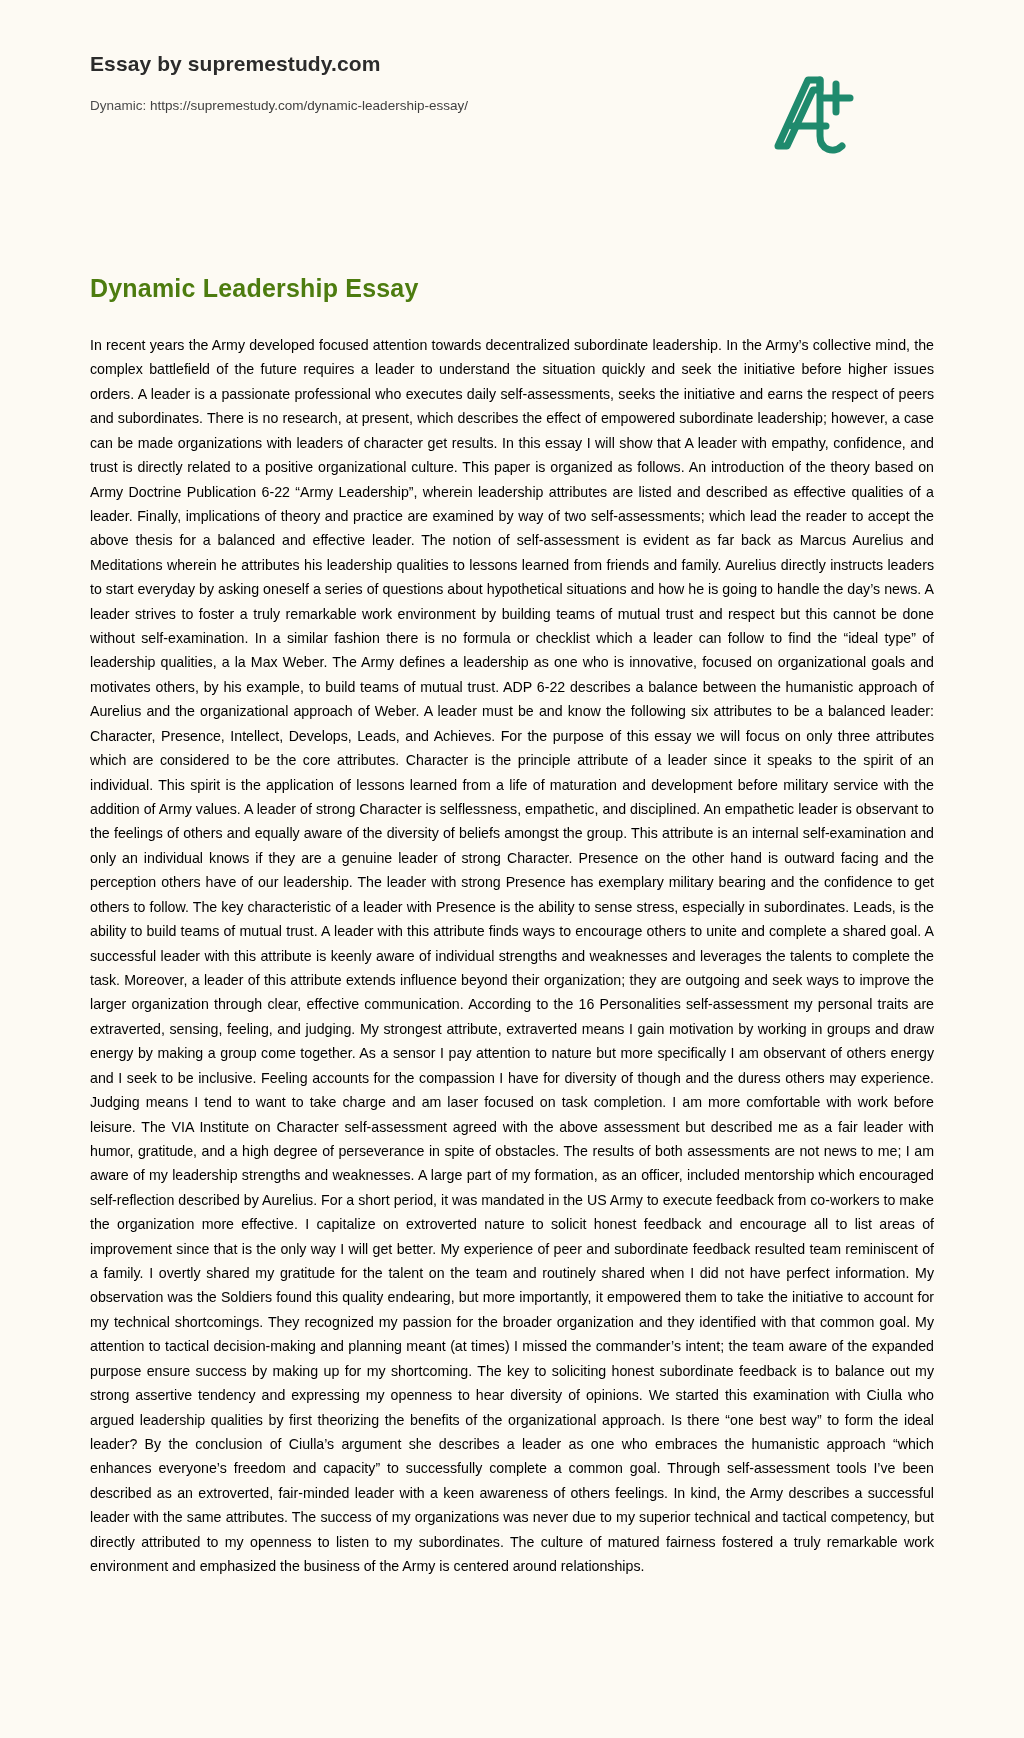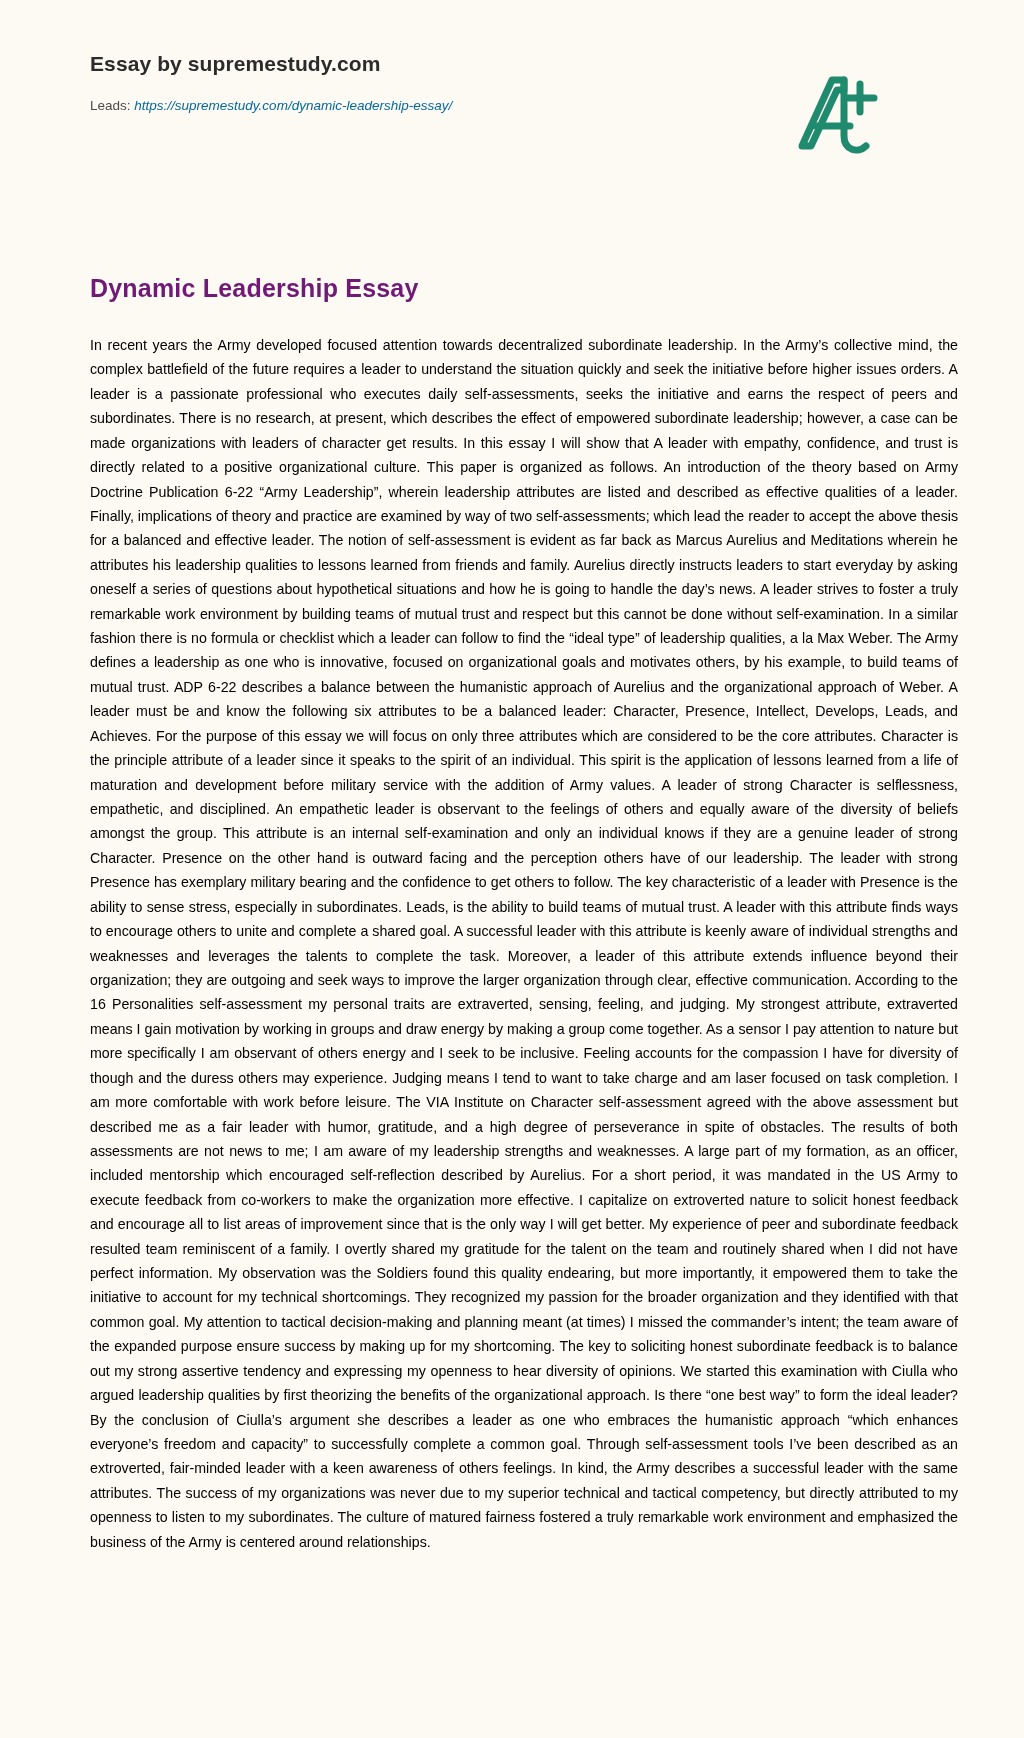--- a/index.html
+++ b/index.html
@@ -9,21 +9,21 @@
   }
   body {
     width: 1024px;
     min-height: 1738px;
     font-family: "Liberation Sans", sans-serif;
     color: #2b2b2b;
   }
   .page {
     width: 1024px;
     box-sizing: border-box;
-    padding: 52px 66px 40px 90px;
+    padding: 52px 90px 40px 90px;
     position: relative;
   }
   .header {
     position: relative;
     min-height: 110px;
   }
   .brand {
     font-size: 21px;
     font-weight: bold;
     color: #2b2b2b;
@@ -31,61 +31,60 @@
     margin: 0 0 22px 0;
   }
   .source-line {
     font-size: 13.5px;
     color: #4c4c4c;
   }
   .source-label {
     color: #4c4c4c;
   }
   .source-url {
-    color: #0369a1;
+    color: #404040;
     text-decoration: none;
     word-break: break-all;
-    font-style: italic;
   }
   .logo {
     position: absolute;
     right: 60px;
     top: 8px;
     width: 110px;
     height: 110px;
     color: #1f8a6d;
   }
   .logo svg {
     display: block;
   }
   h1.title {
     font-size: 25px;
     font-weight: bold;
-    color: #701a75;
+    color: #4d7c0f;
     margin: 112px 0 30px 0;
     letter-spacing: 0.2px;
   }
   .body-text {
     font-size: 14.2px;
     line-height: 1.72;
     color: #000000;
     text-align: justify;
     margin: 0;
     hyphens: none;
   }
 </style>
 </head>
 <body>
 
 <div class="page">
 
   <div class="header">
     <div class="brand">Essay by supremestudy.com</div>
     <div class="source-line">
-      <span class="source-label">Leads:</span>
+      <span class="source-label">Dynamic:</span>
       <a class="source-url" href="#">https://supremestudy.com/dynamic-leadership-essay/</a>
     </div>
 
     <div class="logo">
       <svg viewBox="0 0 110 110" width="110" height="110" aria-hidden="true">
         <path d="M14 86 L44 20 L56 20 L56 30 L49 30 L23 86 Z" fill="none" stroke="#1f8a6d" stroke-width="7" stroke-linecap="round" stroke-linejoin="round"></path>
         <path d="M28 66 L62 66" fill="none" stroke="#1f8a6d" stroke-width="7" stroke-linecap="round"></path>
         <path d="M56 20 L56 76 C56 90 70 94 78 86" fill="none" stroke="#1f8a6d" stroke-width="7" stroke-linecap="round" stroke-linejoin="round"></path>
         <path d="M72 24 L72 52" fill="none" stroke="#1f8a6d" stroke-width="7" stroke-linecap="round"></path>
         <path d="M60 38 L86 38" fill="none" stroke="#1f8a6d" stroke-width="7" stroke-linecap="round"></path>

